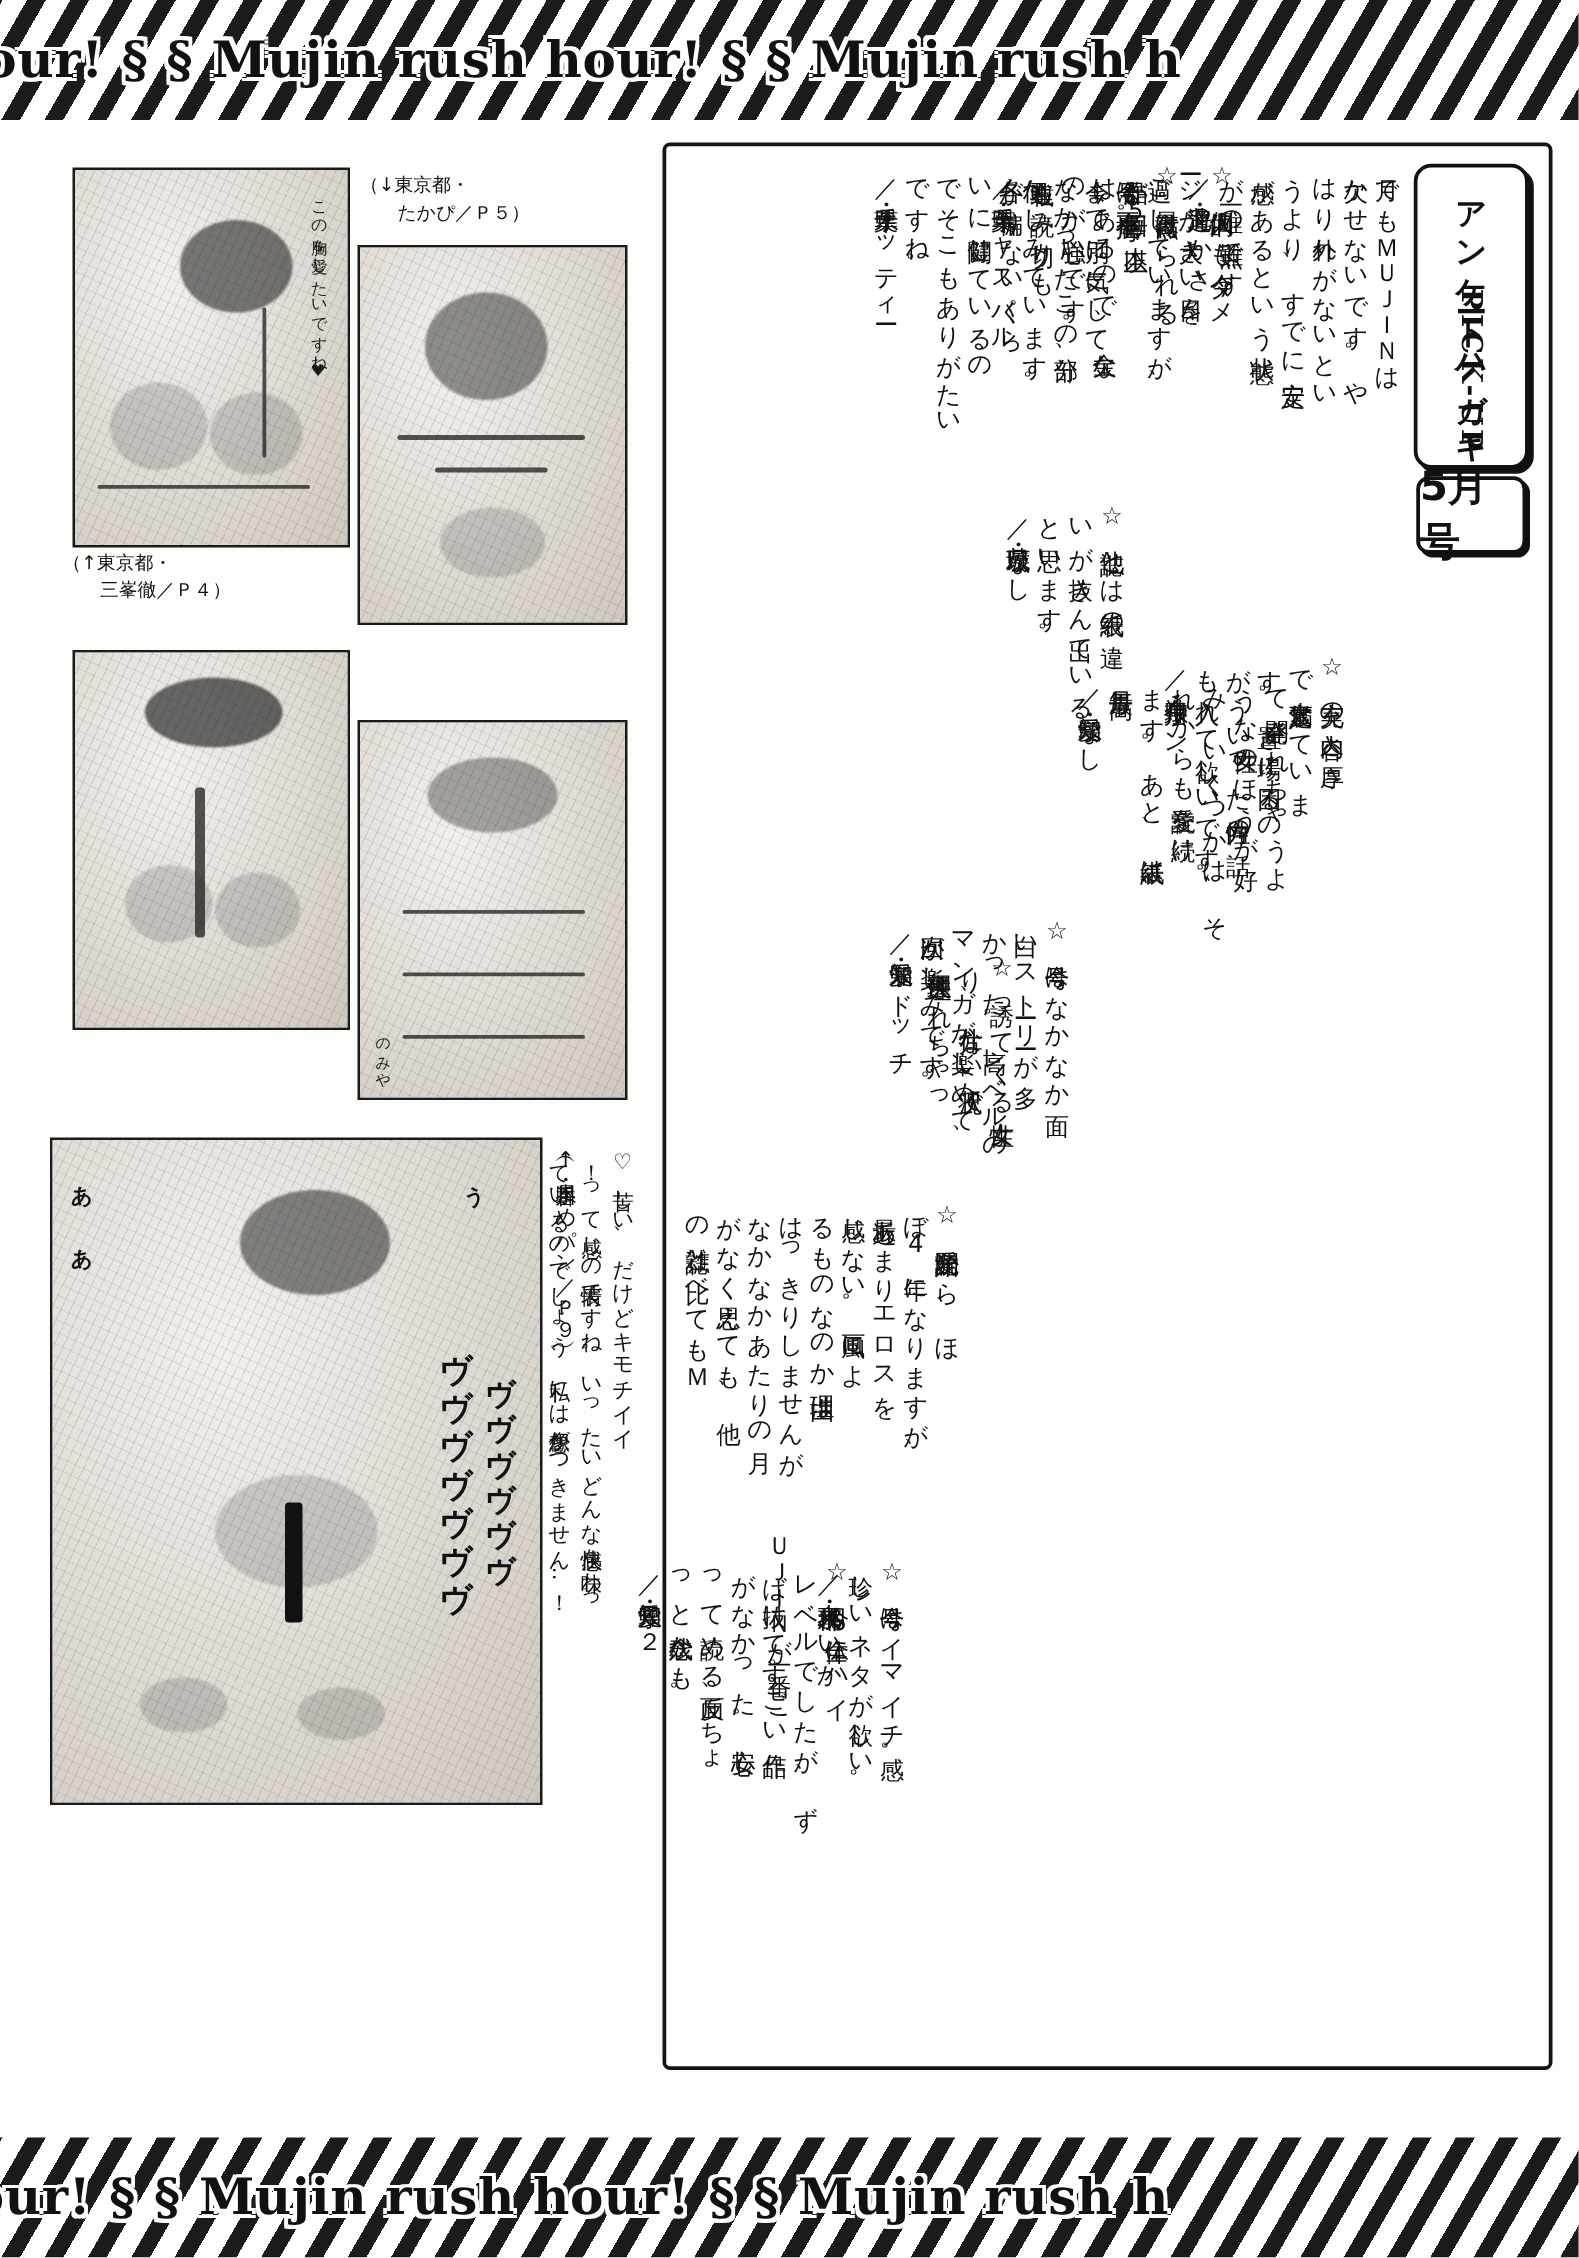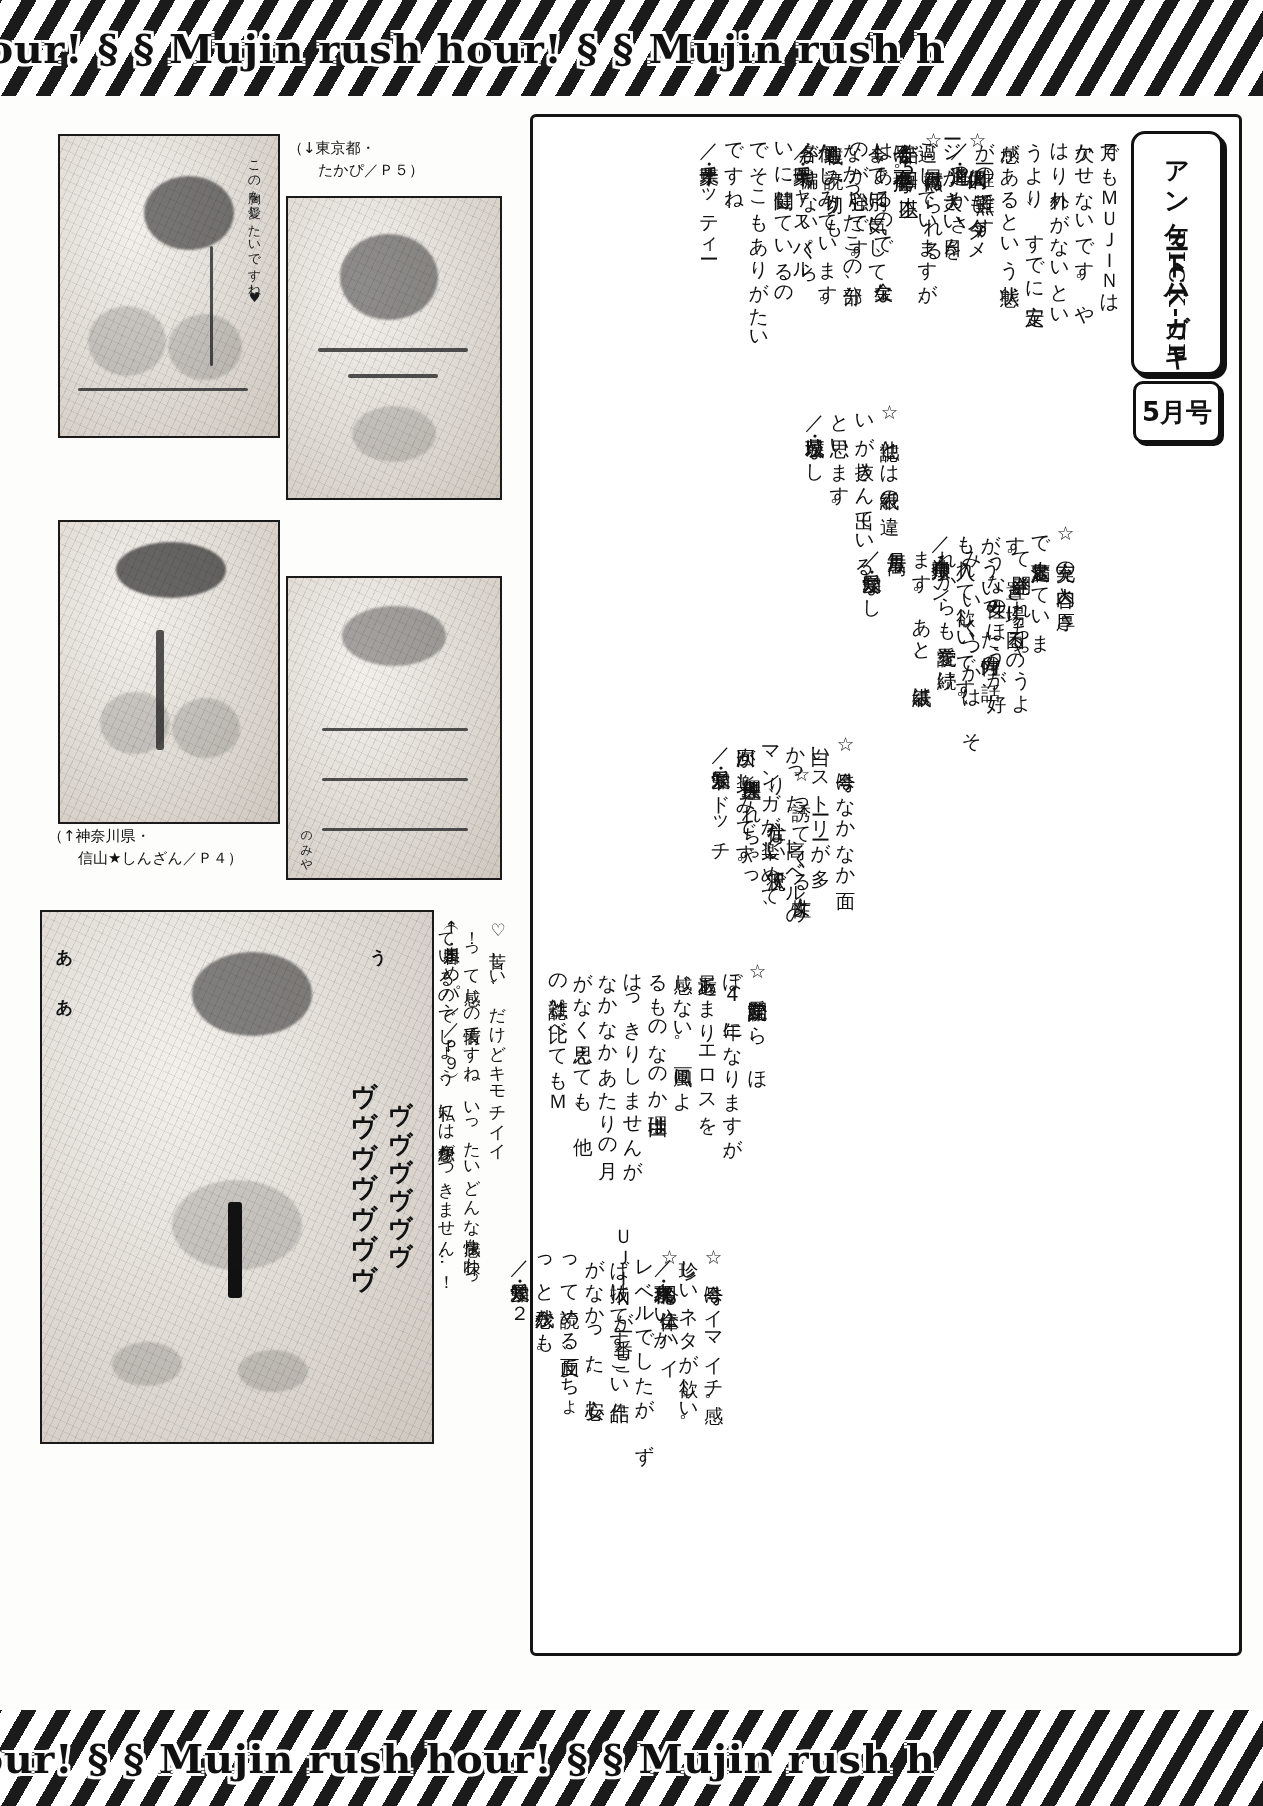--- a/index.html
+++ b/index.html
@@ -196,21 +196,21 @@
     top: 252px;
     width: 82px;
     height: 56px;
     border: 3px solid #111;
     border-radius: 10px;
     background: #fff;
     box-shadow: 3px 3px 0 #111;
     display: flex;
     align-items: center;
     justify-content: center;
-    font-size: 26px;
+    font-size: 32px;
     font-weight: bold;
     color: #111;
     font-family: "DejaVu Sans", sans-serif;
   }
 
   
   .vcols {
     position: absolute;
     right: 104px;
     top: 0;
@@ -264,40 +264,40 @@
       <div class="panel" style="left:38px; top:14px; width:218px; height:300px;">
         <div class="panel-art"></div>
         <div class="ink-blob" style="left:28px; top:170px; width:78px; height:70px;"></div>
         <div class="ink-blob" style="left:108px; top:178px; width:74px; height:66px;"></div>
         <div class="ink-blob" style="left:84px; top:40px; width:90px; height:74px; background:rgba(20,20,20,.55);"></div>
         <div class="ink-line" style="left:18px; top:252px; width:170px; height:3px;"></div>
         <div class="ink-line" style="left:150px; top:110px; width:3px; height:120px;"></div>
         <div class="art-hand-note" style="right:16px; top:16px;">この胸を愛し
 たいですね♥</div>
       </div>
+      <div class="caption" style="left:30px; top:320px; width:230px;">（↑東京都・
+　　三峯徹／Ｐ４）</div>
 
       <div class="caption" style="left:268px; top:18px; width:220px;">（↓東京都・
 　　たかぴ／Ｐ５）</div>
       <div class="panel" style="left:266px; top:76px; width:212px; height:300px;">
         <div class="panel-art"></div>
         <div class="ink-blob" style="left:52px; top:36px; width:98px; height:86px; background:rgba(20,20,20,.45);"></div>
         <div class="ink-line" style="left:30px; top:150px; width:150px; height:4px;"></div>
         <div class="ink-line" style="left:60px; top:176px; width:90px; height:4px;"></div>
         <div class="ink-blob" style="left:64px; top:208px; width:84px; height:56px;"></div>
       </div>
 
       <div class="panel" style="left:38px; top:400px; width:218px; height:300px;">
         <div class="panel-art"></div>
         <div class="ink-blob" style="left:56px; top:20px; width:110px; height:56px; background:rgba(20,20,20,.62);"></div>
         <div class="ink-line" style="left:96px; top:108px; width:8px; height:120px;"></div>
         <div class="ink-blob" style="left:40px; top:170px; width:70px; height:62px;"></div>
         <div class="ink-blob" style="left:112px; top:176px; width:68px; height:60px;"></div>
       </div>
-      <div class="caption" style="left:28px; top:706px; width:250px;">（↑神奈川県・
-　　信山★しんざん／Ｐ４）</div>
 
       <div class="panel" style="left:266px; top:456px; width:212px; height:300px;">
         <div class="panel-art"></div>
         <div class="ink-blob" style="left:54px; top:28px; width:104px; height:60px; background:rgba(20,20,20,.35);"></div>
         <div class="ink-line" style="left:34px; top:150px; width:146px; height:3px;"></div>
         <div class="ink-line" style="left:34px; top:200px; width:146px; height:3px;"></div>
         <div class="ink-line" style="left:34px; top:250px; width:146px; height:3px;"></div>
         <div class="art-hand-note" style="left:10px; bottom:14px; font-size:12px;">のみや</div>
       </div>
 

